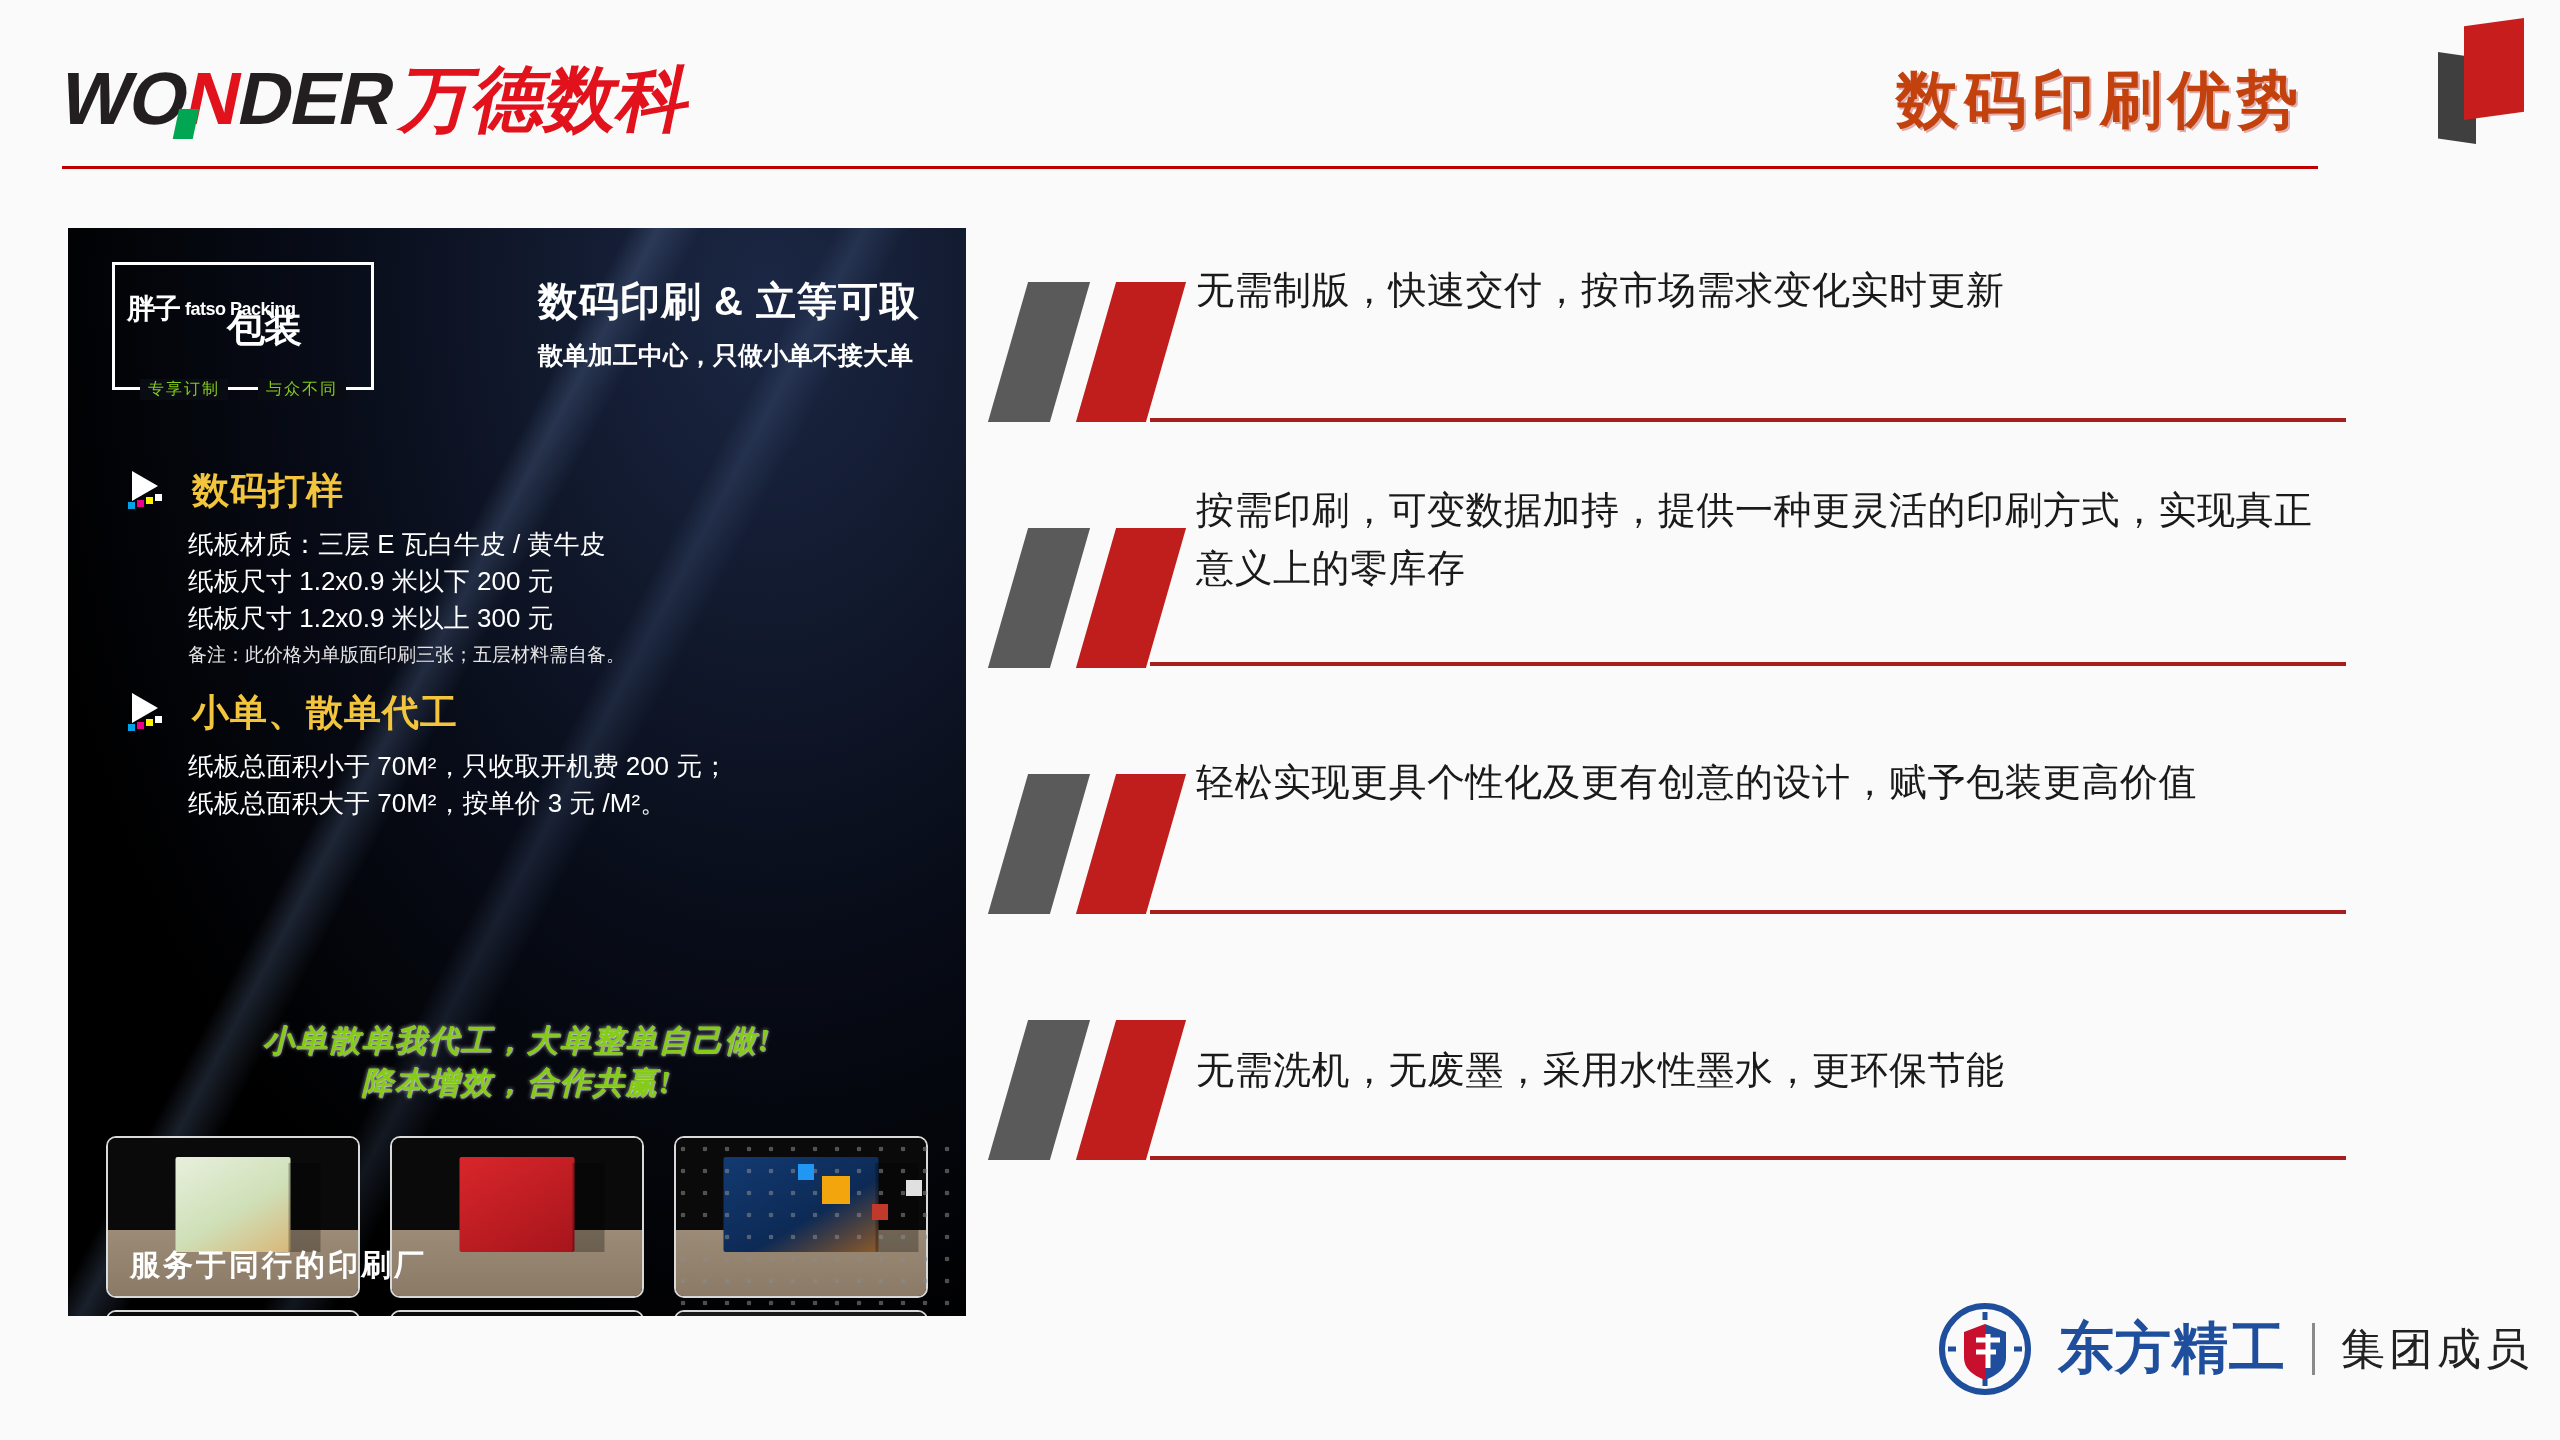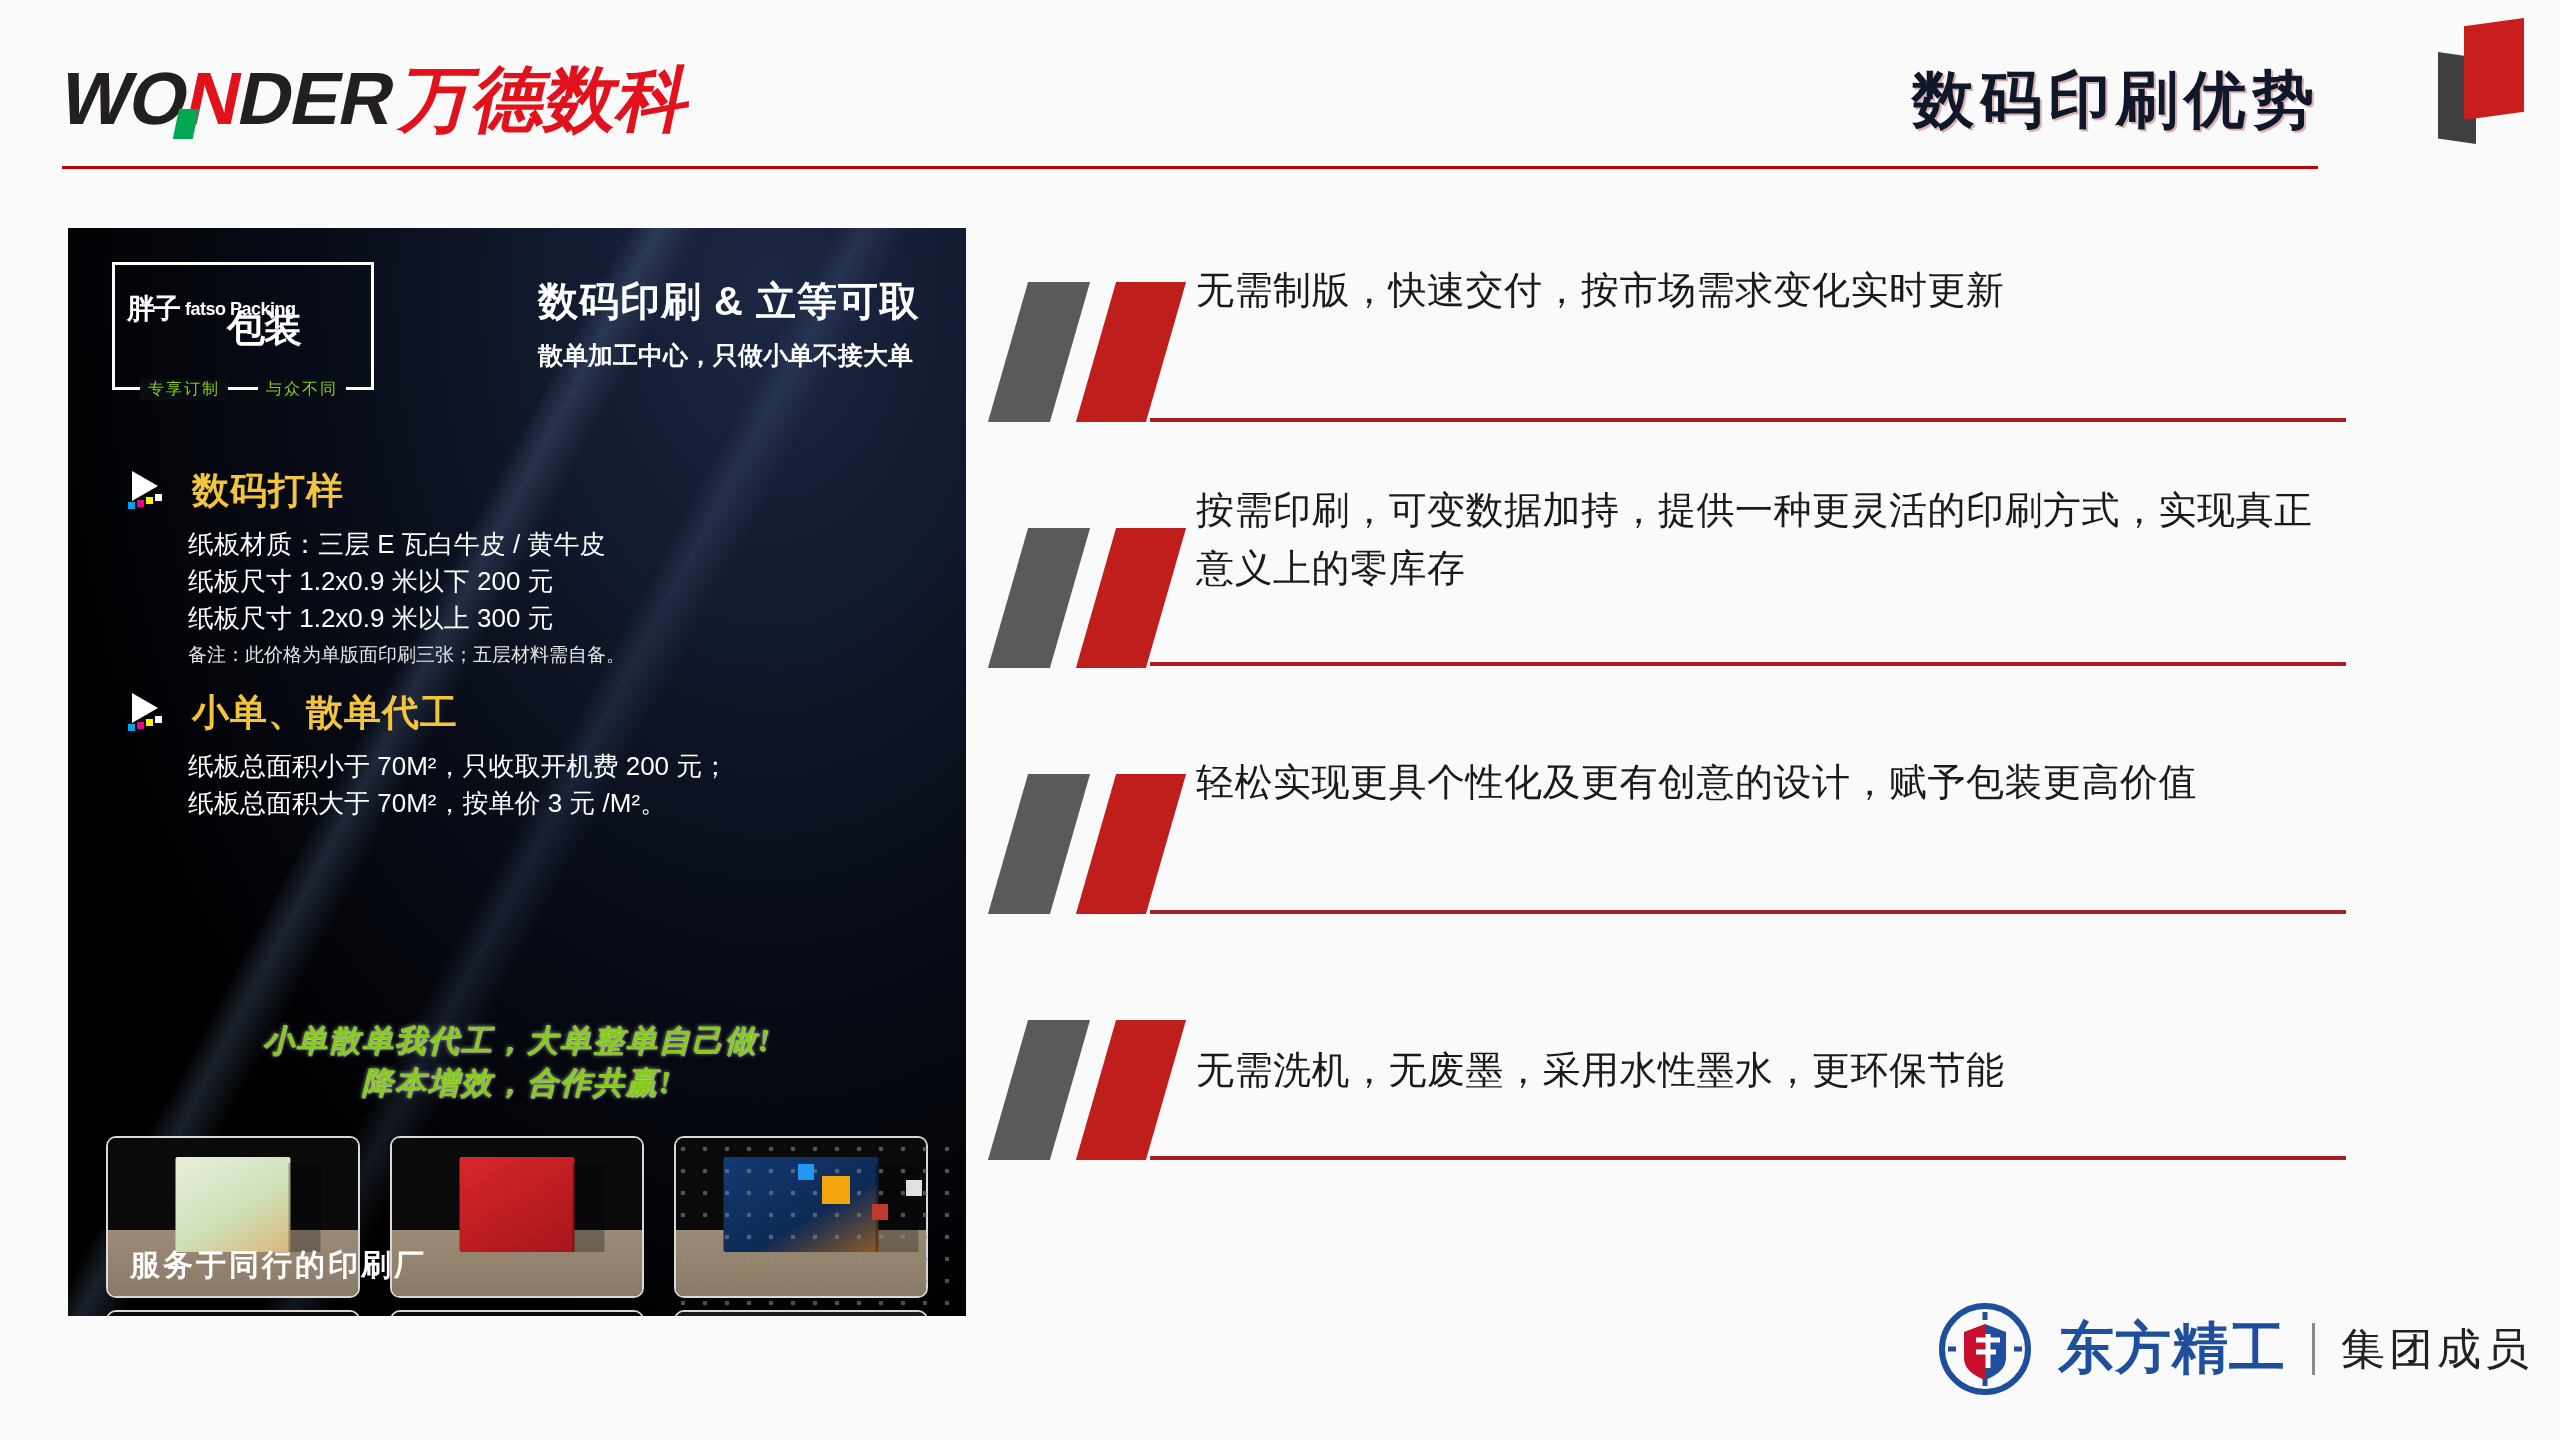--- a/index.html
+++ b/index.html
@@ -35,22 +35,22 @@
   }
   .brand-wonder .seg-n::after {
     content: ""; position: absolute; left: -6px; bottom: 2px;
     width: 20px; height: 30px; background: #00a651;
   }
   .brand-cn {
     font-size: 72px; font-weight: bold; color: #e1121c;
     margin-left: 10px; font-family: "Liberation Sans", sans-serif;
   }
   .slide-title {
-    position: absolute; right: 240px; top: 58px;
-    font-size: 62px; font-weight: bold; color: #0f172a;
+    position: absolute; right: 256px; top: 58px;
+    font-size: 62px; font-weight: bold; color: #c2410c;
     letter-spacing: 6px;
     font-family: "Liberation Sans", sans-serif;
     text-shadow: 2px 2px 0 rgba(160,0,0,0.30);
   }
   .header-rule {
     position: absolute; left: 62px; top: 166px;
     width: 2256px; height: 3px; background: #c00000;
   }
   
   .corner-mark { position: absolute; left: 2438px; top: 18px; width: 110px; height: 126px; }

